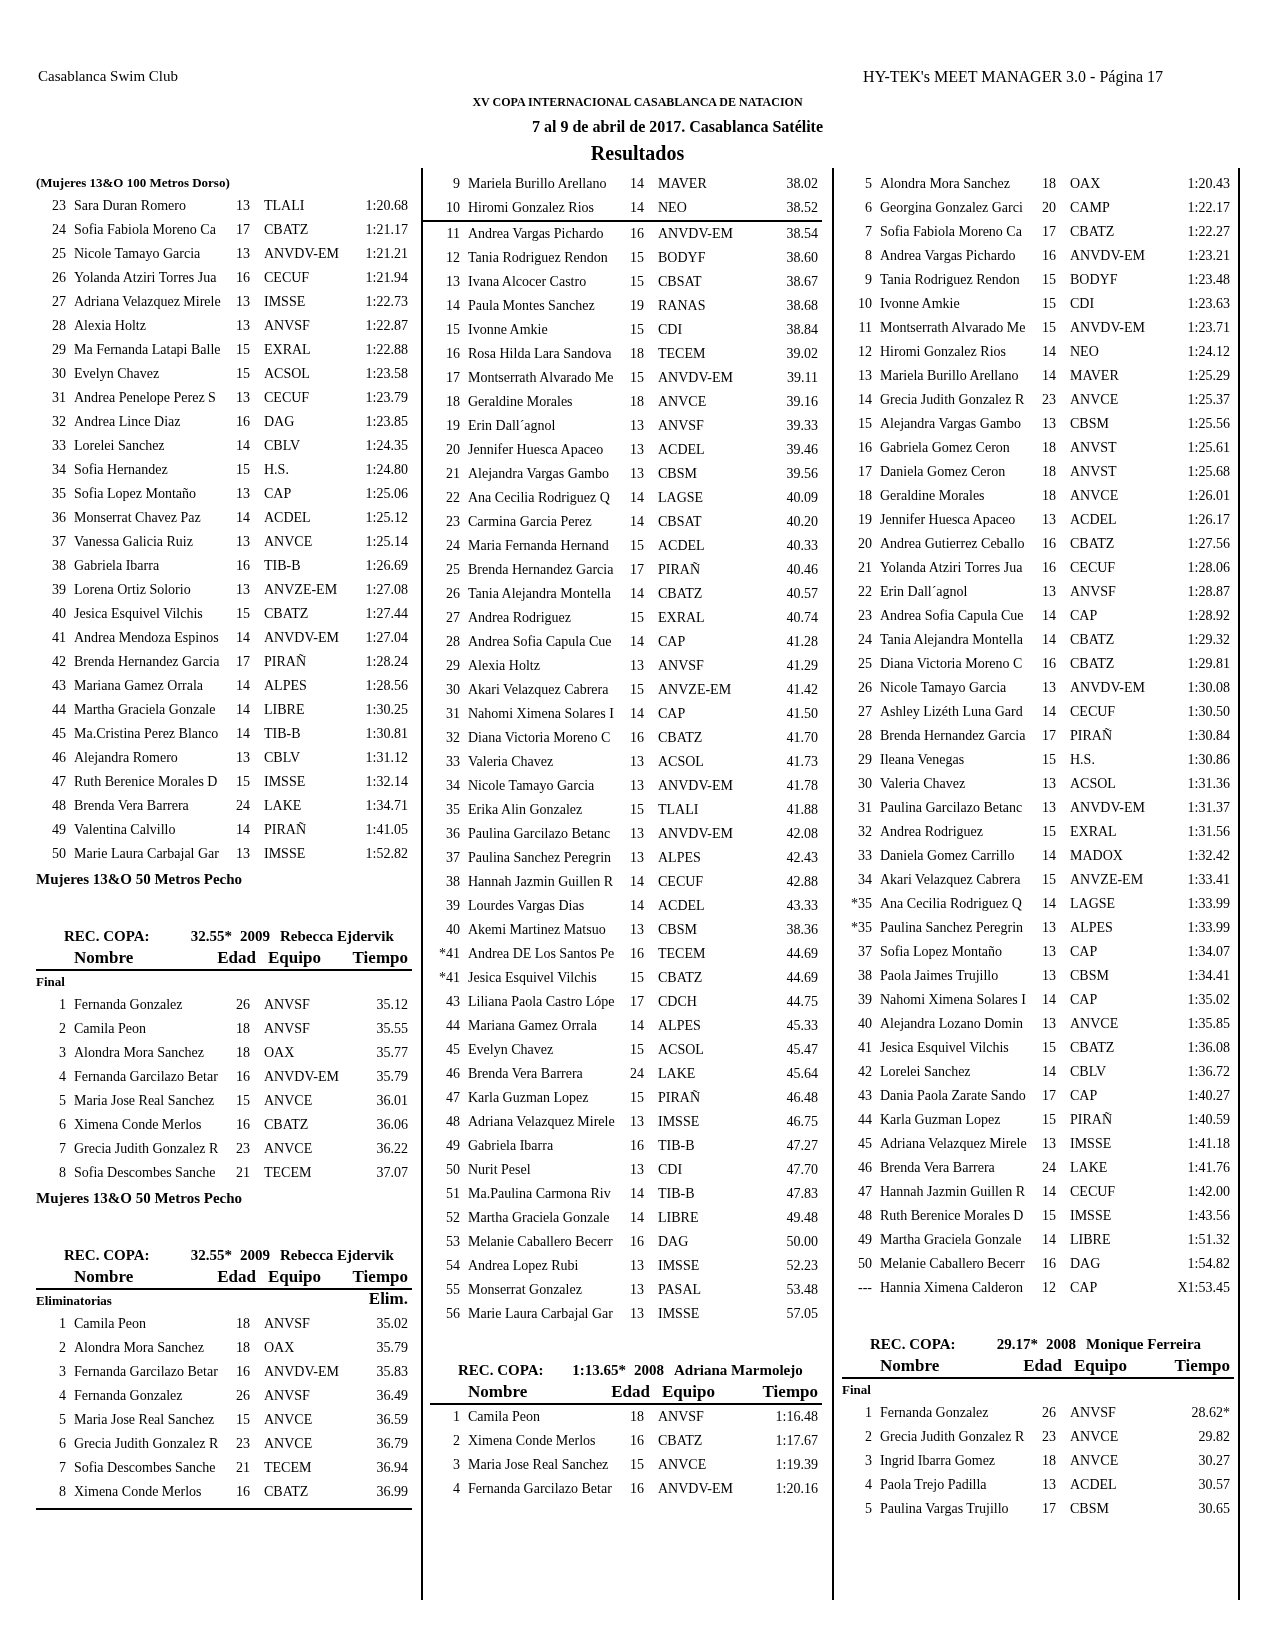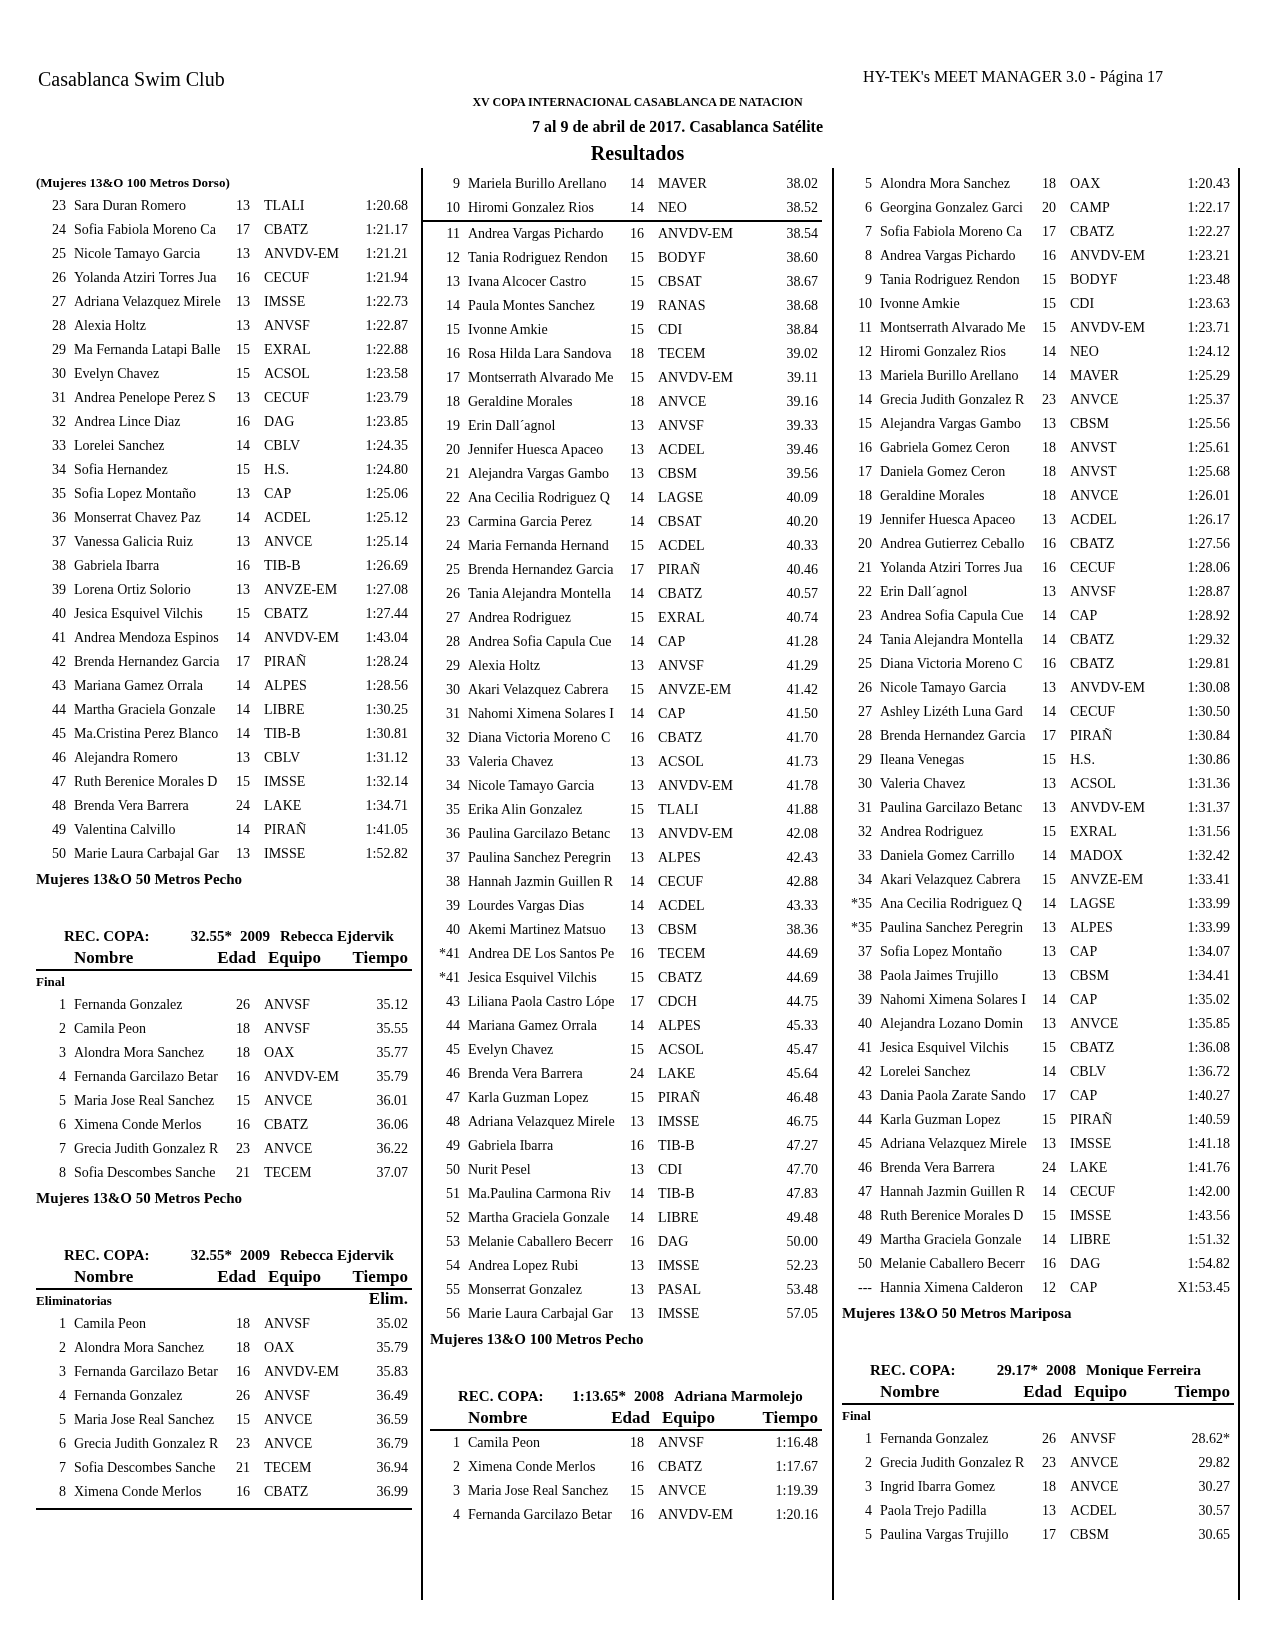--- a/index.html
+++ b/index.html
@@ -1,17 +1,17 @@
 <!DOCTYPE html>
 <html><head>
 <meta charset="utf-8">
 <style>
   html, body { margin:0; padding:0; background:#fff; }
   body { width:1275px; height:1650px; position:relative; font-family:"Liberation Serif","DejaVu Serif",serif; color:#000; overflow:hidden; }
-  .hdr-left { position:absolute; left:38px; top:68px; font-size:20px; }
+  .hdr-left { position:absolute; left:38px; top:68px; font-size:15px; }
   .hdr-right { position:absolute; right:112px; top:68px; font-size:16px; }
   .title1 { position:absolute; left:0; width:1275px; top:95px; text-align:center; font-weight:bold; font-size:12px; }
   .title2 { position:absolute; left:0; width:1275px; top:118px; text-align:center; font-weight:bold; font-size:16px;margin-left:40px; }
   .title3 { position:absolute; left:0; width:1275px; top:142px; text-align:center; font-weight:bold; font-size:20px; }
   .col { position:absolute; top:172px; }
   .col1 { left:36px; width:376px; }
   .col2 { left:430px; width:392px; }
   .col3 { left:842px; width:392px; }
   .vline { position:absolute; width:2px; background:#000; }
   .row { display:flex; height:24px; line-height:24px; font-size:14px; white-space:nowrap; }
@@ -175,21 +175,21 @@
         <span class="nm">Jesica Esquivel Vilchis</span>
         <span class="ag">15</span>
         <span class="tm">CBATZ</span>
         <span class="ti">1:27.44</span>
       </div>
       <div class="row">
         <span class="pl">41</span>
         <span class="nm">Andrea Mendoza Espinos</span>
         <span class="ag">14</span>
         <span class="tm">ANVDV-EM</span>
-        <span class="ti">1:43.04</span>
+        <span class="ti">1:27.04</span>
       </div>
       <div class="row">
         <span class="pl">42</span>
         <span class="nm">Brenda Hernandez Garcia</span>
         <span class="ag">17</span>
         <span class="tm">PIRAÑ</span>
         <span class="ti">1:28.24</span>
       </div>
       <div class="row">
         <span class="pl">43</span>
@@ -738,21 +738,20 @@
       <div class="row">
         <span class="pl">56</span>
         <span class="nm">Marie Laura Carbajal Gar</span>
         <span class="ag">13</span>
         <span class="tm">IMSSE</span>
         <span class="ti">57.05</span>
       </div>
     </div>
 
   <div>
-    <div class="ev-title">Mujeres 13&amp;O 100 Metros Pecho</div>
     <div class="rec">
       <span class="rl">REC. COPA:</span>
       <span class="rt">1:13.65*</span>
       <span class="ry">2008</span>
       <span>Adriana Marmolejo</span>
     </div>
     <div class="colhead">
       <span class="h-nm">Nombre</span>
       <span class="h-ag">Edad</span>
       <span class="h-tm">Equipo</span>
@@ -1118,21 +1117,20 @@
       <div class="row">
         <span class="pl">---</span>
         <span class="nm">Hannia Ximena Calderon</span>
         <span class="ag">12</span>
         <span class="tm">CAP</span>
         <span class="ti">X1:53.45</span>
       </div>
     </div>
 
   <div>
-    <div class="ev-title">Mujeres 13&amp;O 50 Metros Mariposa</div>
     <div class="rec">
       <span class="rl">REC. COPA:</span>
       <span class="rt">29.17*</span>
       <span class="ry">2008</span>
       <span>Monique Ferreira</span>
     </div>
     <div class="colhead">
       <span class="h-nm">Nombre</span>
       <span class="h-ag">Edad</span>
       <span class="h-tm">Equipo</span>

